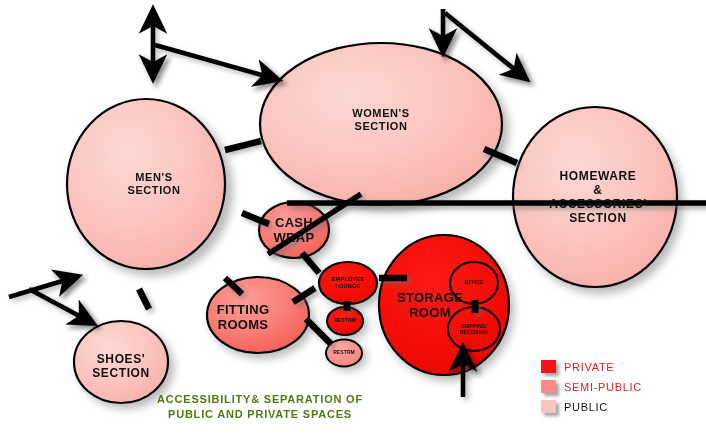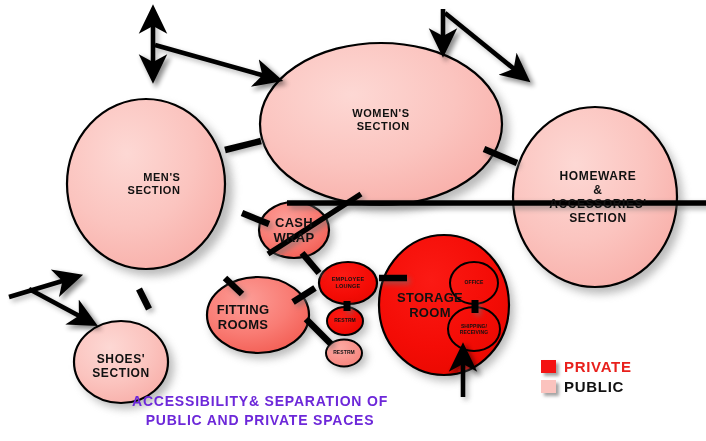--- a/index.html
+++ b/index.html
@@ -29,37 +29,37 @@
     position: absolute;
     text-align: center;
     color: #111111;
     font-weight: bold;
     letter-spacing: 0.6px;
     line-height: 1.18;
     pointer-events: none;
     white-space: pre-line;
     transform: translate(-50%, -50%);
   }
-  .lbl-lg { font-size: 11px; text-align: right; }
+  .lbl-lg { font-size: 11px; }
   .lbl-md { font-size: 12px; }
   .lbl-sm { font-size: 13px; letter-spacing: 0.3px; }
   .lbl-xs { font-size: 5.6px; letter-spacing: 0.2px; }
   .lbl-xxs { font-size: 5px; letter-spacing: 0.1px; }
 
   #title-block {
     position: absolute;
     left: 0;
     top: 392px;
     width: 520px;
     text-align: center;
-    font-size: 14px;
+    font-size: 11px;
     font-weight: bold;
     letter-spacing: 0.8px;
     line-height: 1.35;
-    color: #6d28d9;
+    color: #4d7c0f;
     white-space: pre-line;
   }
 
   #legend {
     position: absolute;
     left: 541px;
     top: 357px;
     width: 160px;
   }
   .legend-row {
@@ -69,22 +69,22 @@
     margin-bottom: 1px;
   }
   .legend-swatch {
     width: 15px;
     height: 13px;
     margin-right: 8px;
     box-shadow: 3px 3px 3px rgba(90,90,90,0.55);
     flex: 0 0 auto;
   }
   .legend-text {
-    font-size: 15px;
-    font-weight: bold;
+    font-size: 11px;
+    font-weight: normal;
     letter-spacing: 0.7px;
   }
 </style>
 </head>
 <body>
 
 <div id="canvas">
 
   <svg id="diagram-svg" viewBox="0 0 706 441">
     <defs>
@@ -233,18 +233,22 @@
 
   <div id="title-block">ACCESSIBILITY&amp; SEPARATION OF
 PUBLIC AND PRIVATE SPACES</div>
 
   <div id="legend">
     <div class="legend-row">
       <span class="legend-swatch" style="background:#F41212;"></span>
       <span class="legend-text" style="color:#E8201C;">PRIVATE</span>
     </div>
     <div class="legend-row">
+      <span class="legend-swatch" style="background:#F98A85;"></span>
+      <span class="legend-text" style="color:#E8201C;">SEMI-PUBLIC</span>
+    </div>
+    <div class="legend-row">
       <span class="legend-swatch" style="background:#FBC3BE;"></span>
       <span class="legend-text" style="color:#111111;">PUBLIC</span>
     </div>
   </div>
 
 </div>
 
 </body></html>

